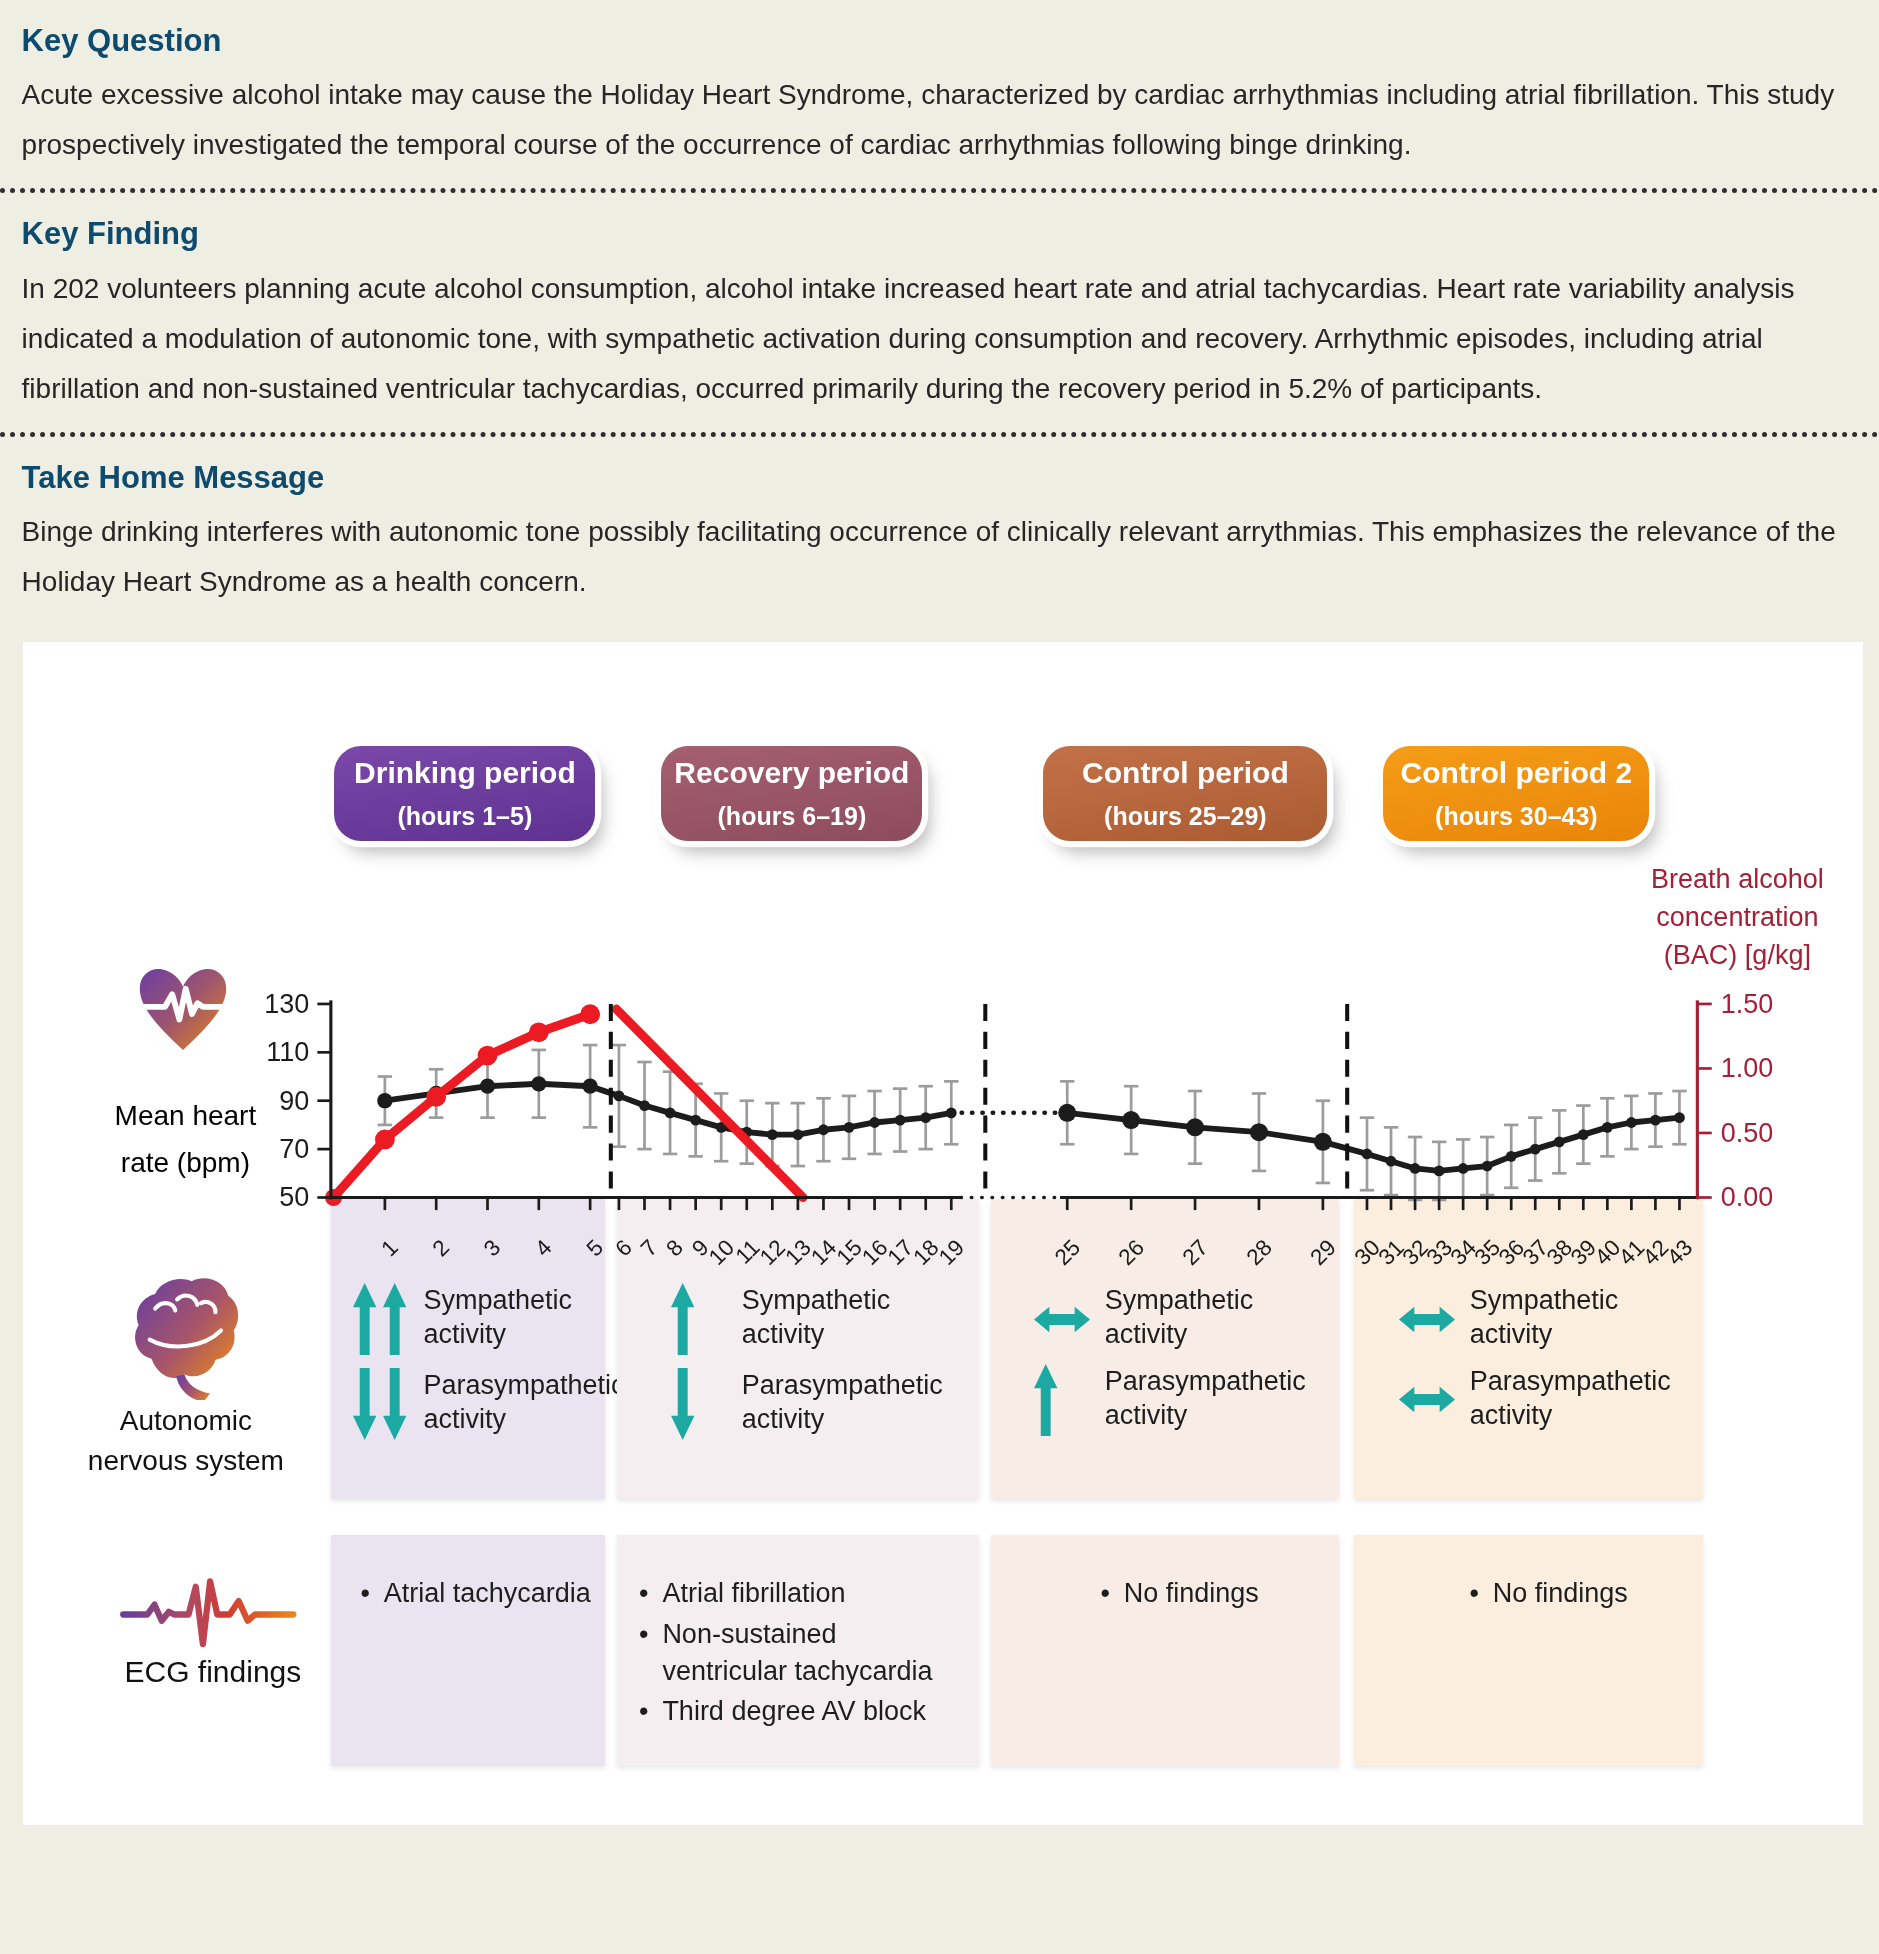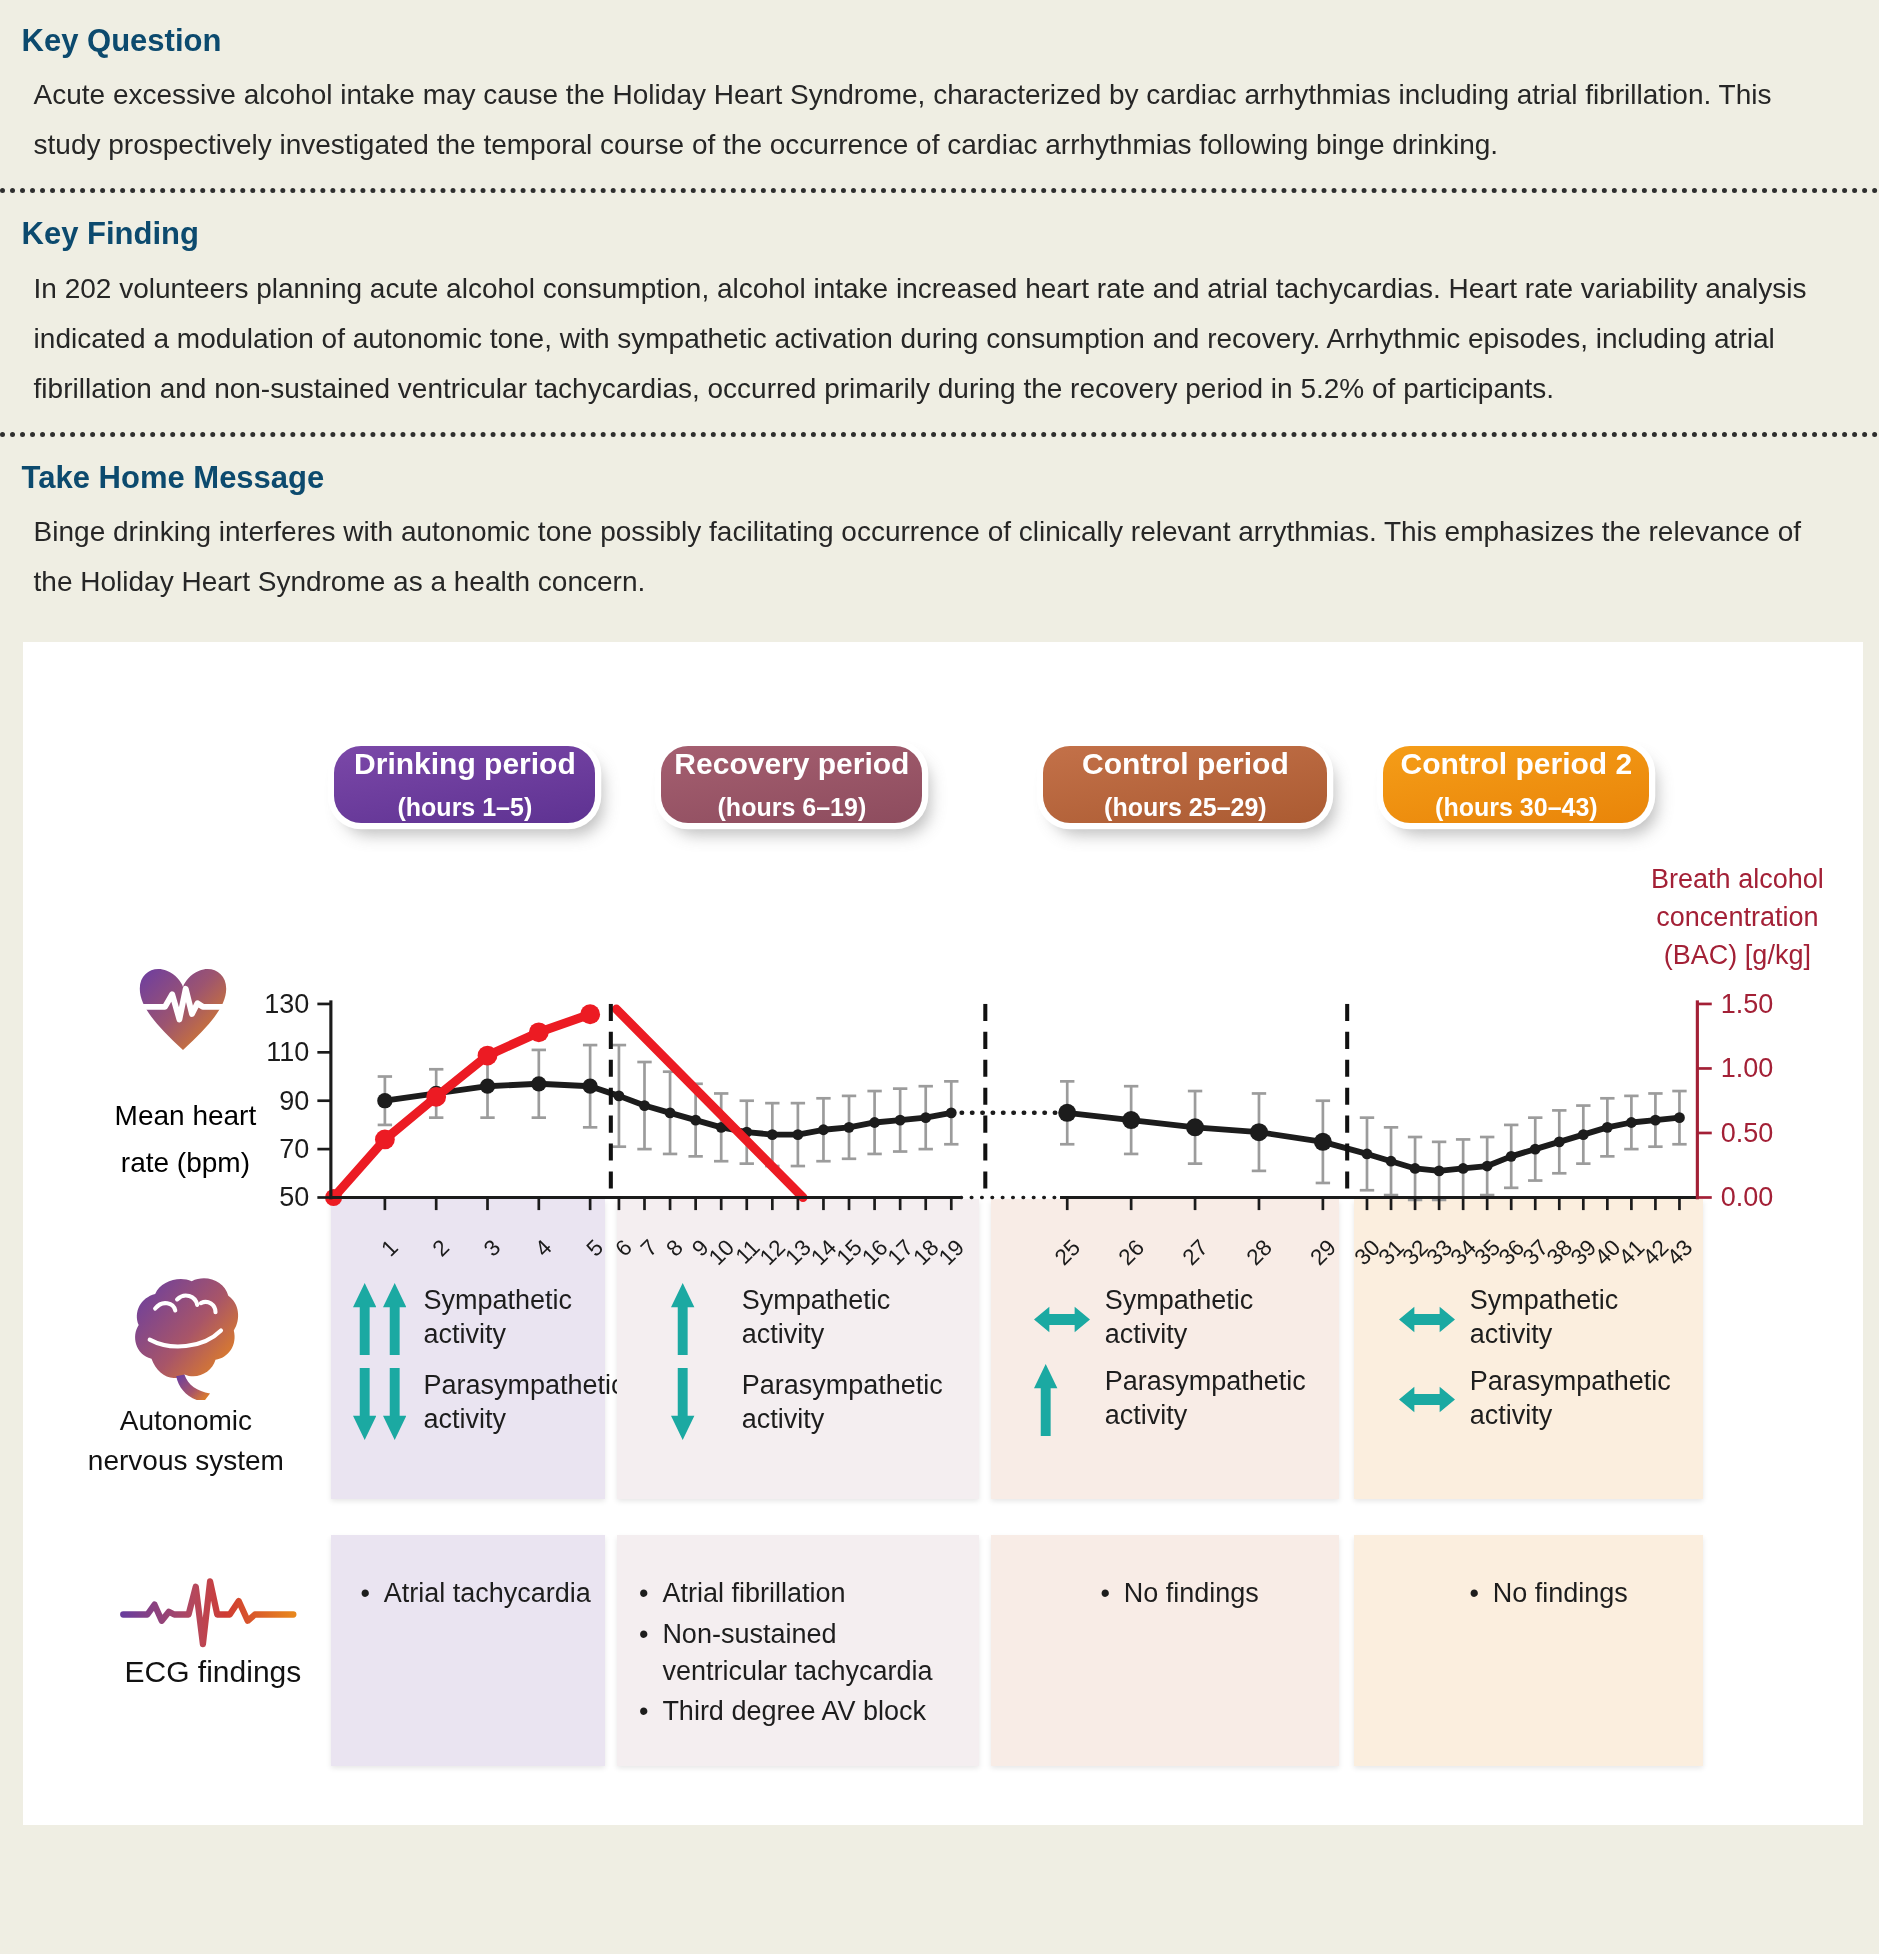--- a/index.html
+++ b/index.html
@@ -1,26 +1,26 @@
 <!DOCTYPE html>
 <html style="font-size:14.4px"><head>
 <meta charset="utf-8">
 <style>
   html,body{margin:0;padding:0;}
   .page{position:relative;width:1879px;height:1955px;background:#efeee3;overflow:hidden;
         font-family:"Liberation Sans",sans-serif;color:#222;}
   
   .intro{position:absolute;top:0;left:0;width:1879px;box-sizing:border-box;padding:21.6px 21.6px 0;}
   .intro h2{font-size:31px;font-weight:700;line-height:1.2;margin:0 0 11.7px;color:#0c4a6e;}
-  .intro p{font-size:28px;line-height:50px;margin:0 12px 18px;color:#262626;}
+  .intro p{font-size:28px;line-height:50px;margin:0 0 18px;color:#262626;}
   .dotted-divider{border-top:5.4px dotted #2e2e2e;height:0;margin:0 -21.6px 21.6px;}
   
   .panel{position:absolute;left:23.4px;top:642px;width:1840px;height:1183px;background:#ffffff;}
   
-  .badge{position:absolute;top:104px;height:77px;border-radius:27px;color:#fff;
+  .badge{position:absolute;top:104px;height:95px;border-radius:27px;color:#fff;
          display:flex;flex-direction:column;align-items:center;justify-content:center;gap:12px;
          box-shadow:0 0 0 6.3px #ffffff, 8px 11.7px 16px rgba(110,110,110,.45);box-sizing:border-box;}
   .badge .bt{font-size:30px;font-weight:700;}
   .badge .bs{font-size:25px;font-weight:bold;}
   .badge-0{left:311px;width:261px;}
   .badge-1{left:638px;width:261px;}
   .badge-2{left:1020px;width:284px;}
   .badge-3{left:1360px;width:266px;}
   
   .bac-label{position:absolute;left:1579px;top:218px;width:270px;text-align:center;

